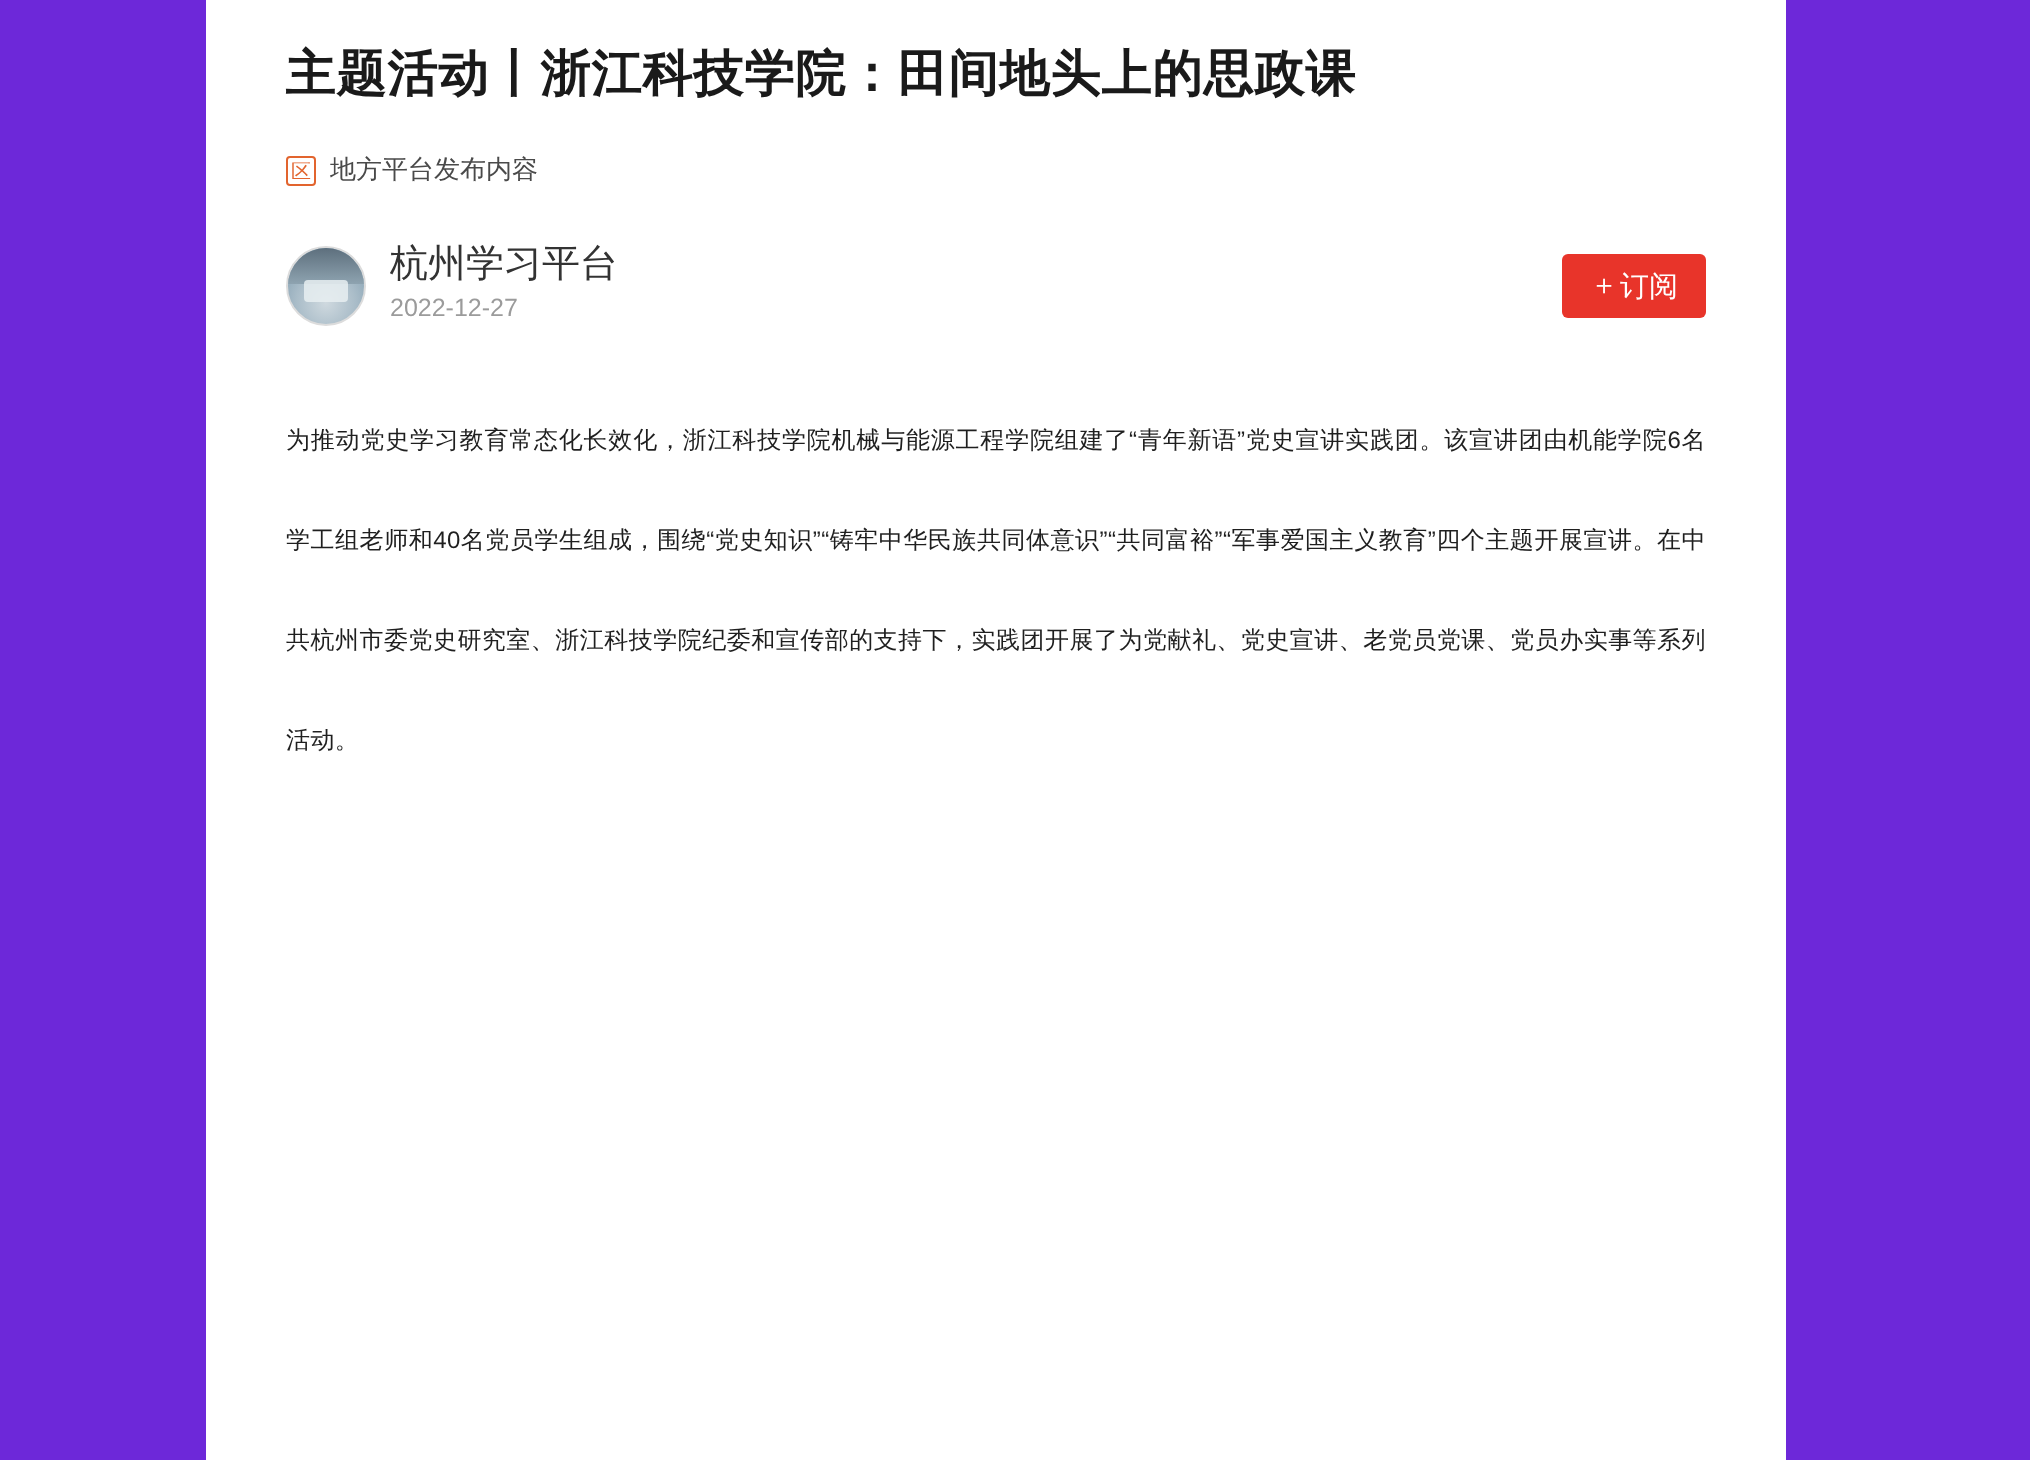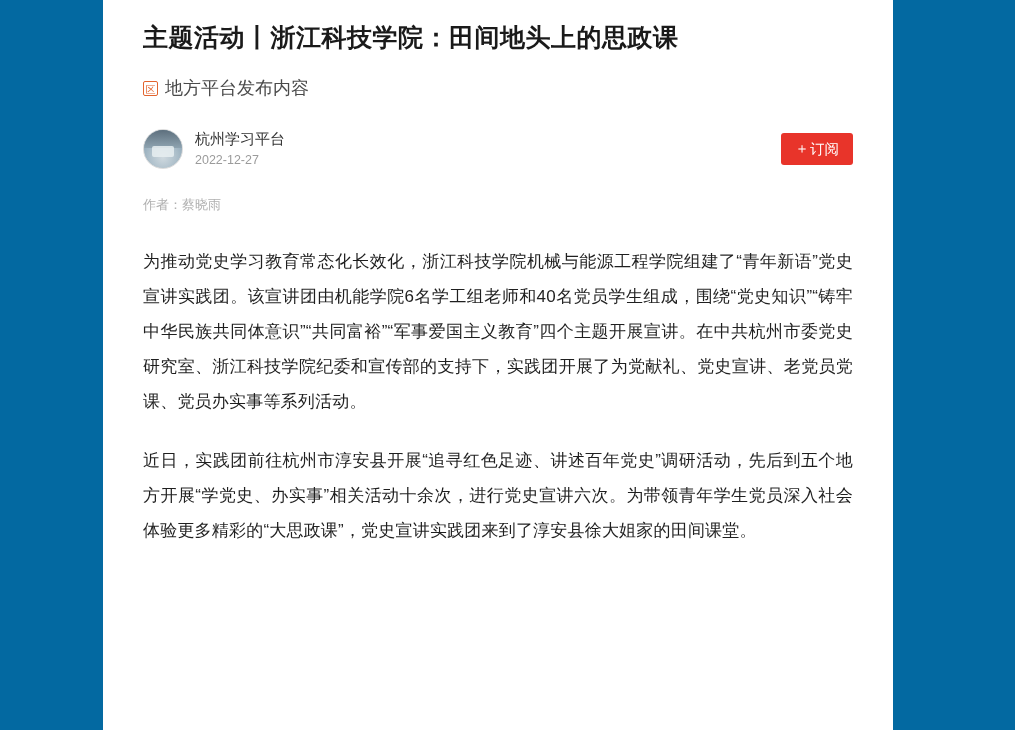--- a/index.html
+++ b/index.html
@@ -8,21 +8,21 @@
     background: #f2f2f2;
     width: 1015px;
     height: 730px;
     overflow: hidden;
     font-family: "Liberation Sans", sans-serif;
   }
   .page {
     width: 1015px;
     height: 730px;
     position: relative;
-    background: #0369a1;
+    background: #6d28d9;
   }
   .article-card {
     position: absolute;
     left: 103px;
     top: 0;
     width: 790px;
     min-height: 730px;
     background: #ffffff;
     box-sizing: border-box;
     padding: 0 40px;
@@ -48,21 +48,21 @@
     border-radius: 2px;
     color: #e2642e;
     font-size: 10px;
     line-height: 15px;
     text-align: center;
     box-sizing: border-box;
     margin-right: 7px;
     flex: none;
   }
   .platform-text {
-    font-size: 18px;
+    font-size: 13px;
     color: #4a4a4a;
   }
   .meta-row {
     display: flex;
     align-items: center;
     margin-top: 27px;
     height: 44px;
   }
   .avatar {
     width: 40px;
@@ -94,21 +94,21 @@
     background: #e8eef1;
     border-radius: 2px;
     opacity: .85;
   }
   .meta-texts {
     display: flex;
     flex-direction: column;
     justify-content: center;
   }
   .source-name {
-    font-size: 15px;
+    font-size: 19px;
     color: #333333;
     line-height: 20px;
   }
   .pub-date {
     font-size: 12.5px;
     color: #9b9b9b;
     line-height: 18px;
     margin-top: 2px;
   }
   .subscribe-btn {
@@ -133,22 +133,22 @@
   }
   .author-line {
     font-size: 13px;
     color: #b0b0b0;
     margin-top: 25px;
   }
   .body-text {
     margin-top: 30px;
   }
   .body-text p {
-    font-size: 17px;
-    line-height: 35px;
+    font-size: 12px;
+    line-height: 50px;
     color: #1f1f1f;
     margin: 14px 0 24px 0;
     text-align: justify;
     letter-spacing: 0.2px;
   }
 </style>
 </head>
 <body>
 
 <div class="page">
@@ -166,21 +166,19 @@
       <div class="meta-texts">
         <span class="source-name">杭州学习平台</span>
         <span class="pub-date">2022-12-27</span>
       </div>
       <button class="subscribe-btn">
         <span class="plus-sign">＋</span>
         <span>订阅</span>
       </button>
     </div>
 
-    <div class="author-line">作者：蔡晓雨</div>
 
     <div class="body-text">
       <p>为推动党史学习教育常态化长效化，浙江科技学院机械与能源工程学院组建了“青年新语”党史宣讲实践团。该宣讲团由机能学院6名学工组老师和40名党员学生组成，围绕“党史知识”“铸牢中华民族共同体意识”“共同富裕”“军事爱国主义教育”四个主题开展宣讲。在中共杭州市委党史研究室、浙江科技学院纪委和宣传部的支持下，实践团开展了为党献礼、党史宣讲、老党员党课、党员办实事等系列活动。</p>
-      <p>近日，实践团前往杭州市淳安县开展“追寻红色足迹、讲述百年党史”调研活动，先后到五个地方开展“学党史、办实事”相关活动十余次，进行党史宣讲六次。为带领青年学生党员深入社会体验更多精彩的“大思政课”，党史宣讲实践团来到了淳安县徐大姐家的田间课堂。</p>
     </div>
 
   </div>
 </div>
 
 </body></html>

